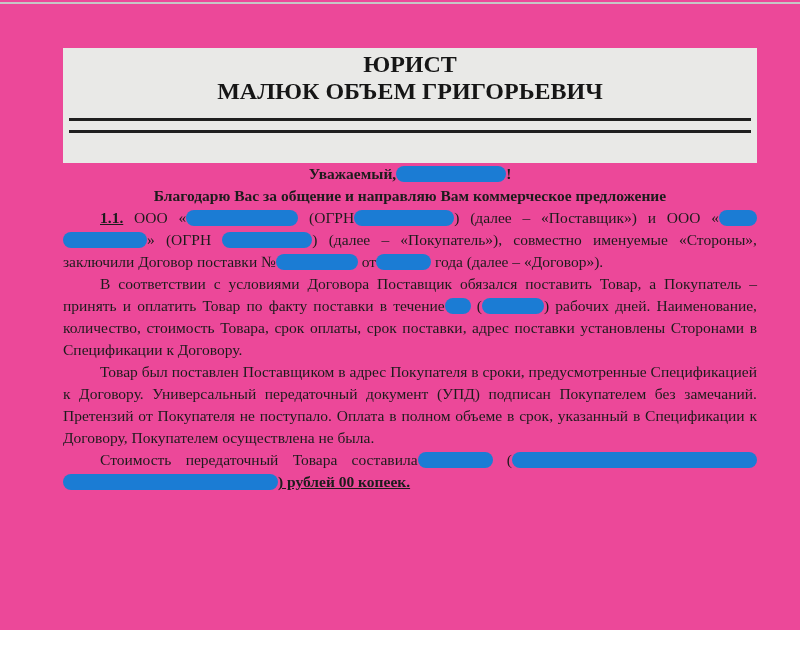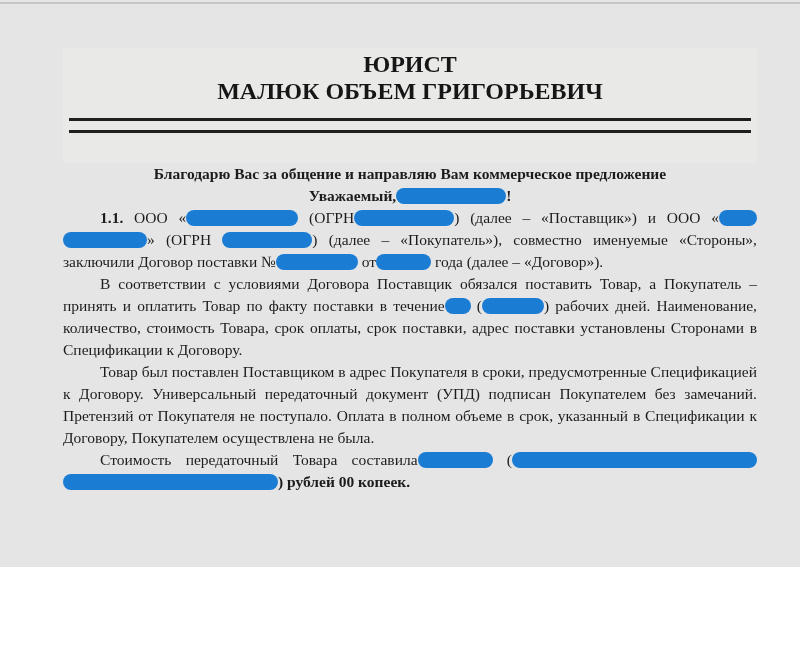--- a/index.html
+++ b/index.html
@@ -1,22 +1,22 @@
 <!DOCTYPE html>
 <html lang="ru" style="--redact-color: #1b7cd4;"><head>
 <meta charset="utf-8">
 <title>Document</title>
 <style>
   html, body { margin: 0; padding: 0; background: #ffffff; }
   .page {
     position: relative;
     width: 800px;
-    height: 567px;
+    height: 630px;
     overflow: hidden;
-    background: #e5e5e5;
+    background: #ec4899;
     font-family: "Liberation Serif", "DejaVu Serif", serif;
     color: #1c1c1c;
     font-size: 15.5px;
   }
   .top-rule {
     height: 2px;
     background: #c6c6c6;
     margin-top: 2px;
   }
   .masthead {
@@ -59,36 +59,36 @@
   .p-cost    { margin-top: 12px; }
   .h-sec2    { margin-top: 8px; }
   .h-sub21   { margin-top: 17px; font-weight: bold; text-align: left; }
   .redact {
     display: inline-block;
     height: 16px;
     background: var(--redact-color, #1b7cd4);
     border-radius: 8px;
     vertical-align: -3px;
   }
-  .seg-bold { font-weight: bold; }
+  .seg-bold { font-weight: bold; text-decoration: underline; }
 </style>
 </head>
 <body>
 
 <div class="page">
   <div class="top-rule"></div>
 
   <header class="masthead">
     <div class="mast-line">ЮРИСТ</div>
     <div class="mast-line">МАЛЮК ОБЪЕМ ГРИГОРЬЕВИЧ</div>
     <div class="mast-rule first"></div>
     <div class="mast-rule second"></div>
   </header>
 
   <main class="content">
+    <p class="centered greeting"><span>Уважаемый,</span><span class="redact" style="width: 110px;"></span><span>!</span></p>
     <p class="centered intro">Благодарю Вас за общение и направляю Вам коммерческое предложение</p>
-    <p class="centered greeting"><span>Уважаемый,</span><span class="redact" style="width: 110px;"></span><span>!</span></p>
     <p class="p-clause"><span class="seg-bold">1.1.</span><span> ООО «</span><span class="redact" style="width: 112px;"></span><span> (ОГРН</span><span class="redact" style="width: 100px;"></span><span>) (далее – «Поставщик») и ООО «</span><span class="redact" style="width: 38px;"></span><span class="redact" style="width: 84px;"></span><span>» (ОГРН </span><span class="redact" style="width: 90px;"></span><span>) (далее – «Покупатель»), совместно именуемые «Стороны», заключили Договор поставки №</span><span class="redact" style="width: 82px;"></span><span> от</span><span class="redact" style="width: 55px;"></span><span> года (далее – «Договор»).</span></p>
     <p class="p-terms"><span>В соответствии с условиями Договора Поставщик обязался поставить Товар, а Покупатель – принять и оплатить Товар по факту поставки в течение</span><span class="redact" style="width: 26px;"></span><span> (</span><span class="redact" style="width: 62px;"></span><span>) рабочих дней. Наименование, количество, стоимость Товара, срок оплаты, срок поставки, адрес поставки установлены Сторонами в Спецификации к Договору.</span></p>
     <p class="p-deliv">Товар был поставлен Поставщиком в адрес Покупателя в сроки, предусмотренные Спецификацией к Договору. Универсальный передаточный документ (УПД) подписан Покупателем без замечаний. Претензий от Покупателя не поступало. Оплата в полном объеме в срок, указанный в Спецификации к Договору, Покупателем осуществлена не была.</p>
     <p class="p-cost"><span>Стоимость передаточный Товара составила</span><span class="redact" style="width: 75px;"></span><span> (</span><span class="redact" style="width: 245px;"></span><span class="redact" style="width: 215px;"></span><span class="seg-bold">) рублей 00 копеек.</span></p>
   </main>
 </div>
 
 </body></html>

